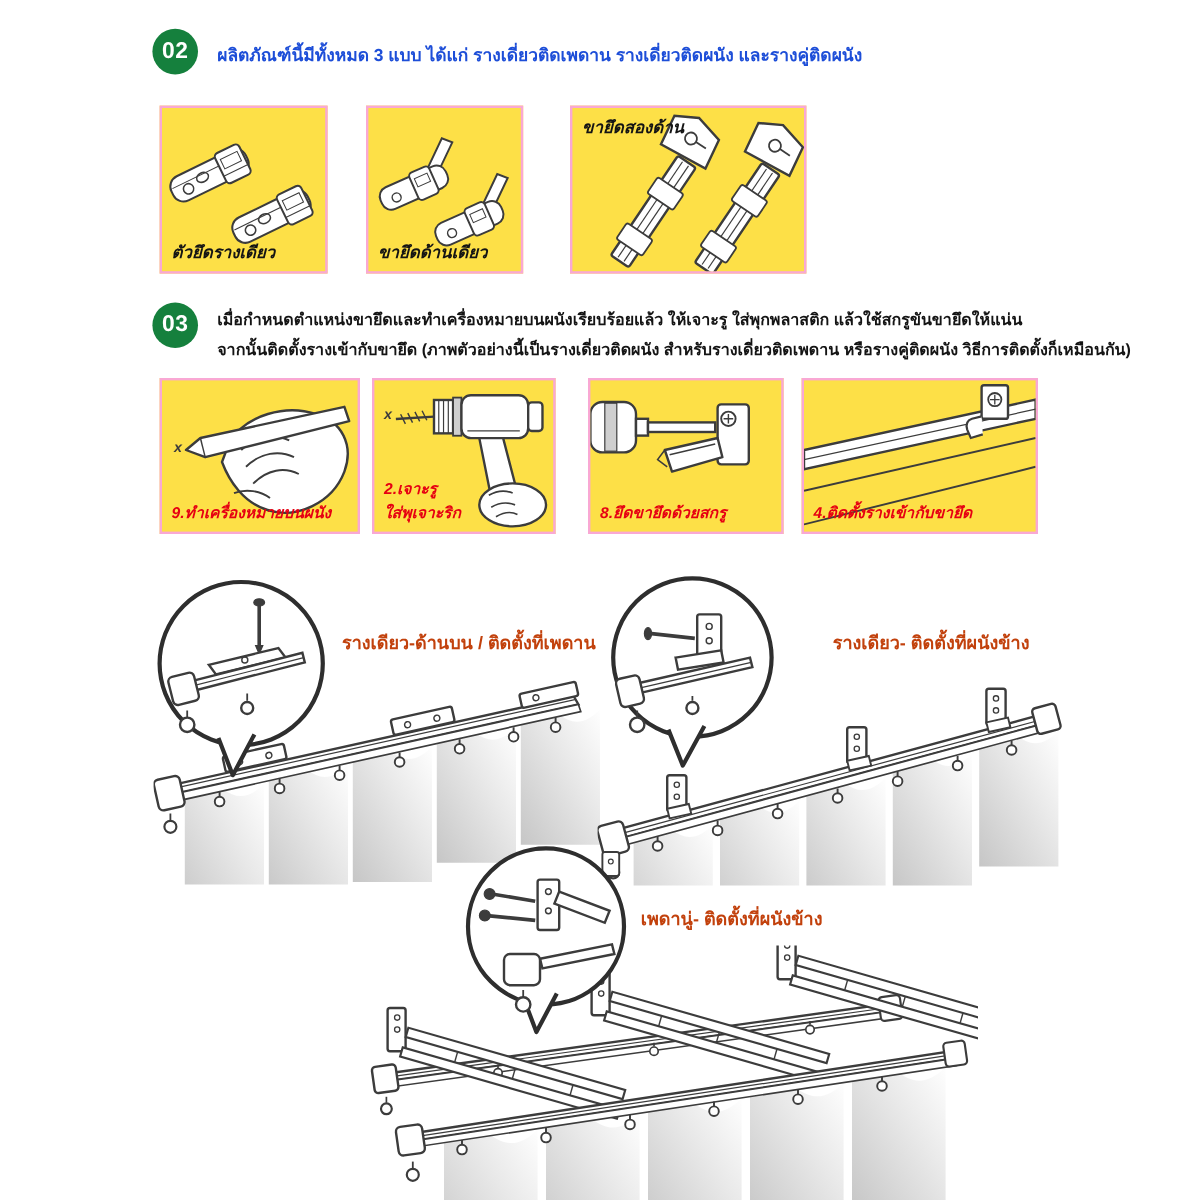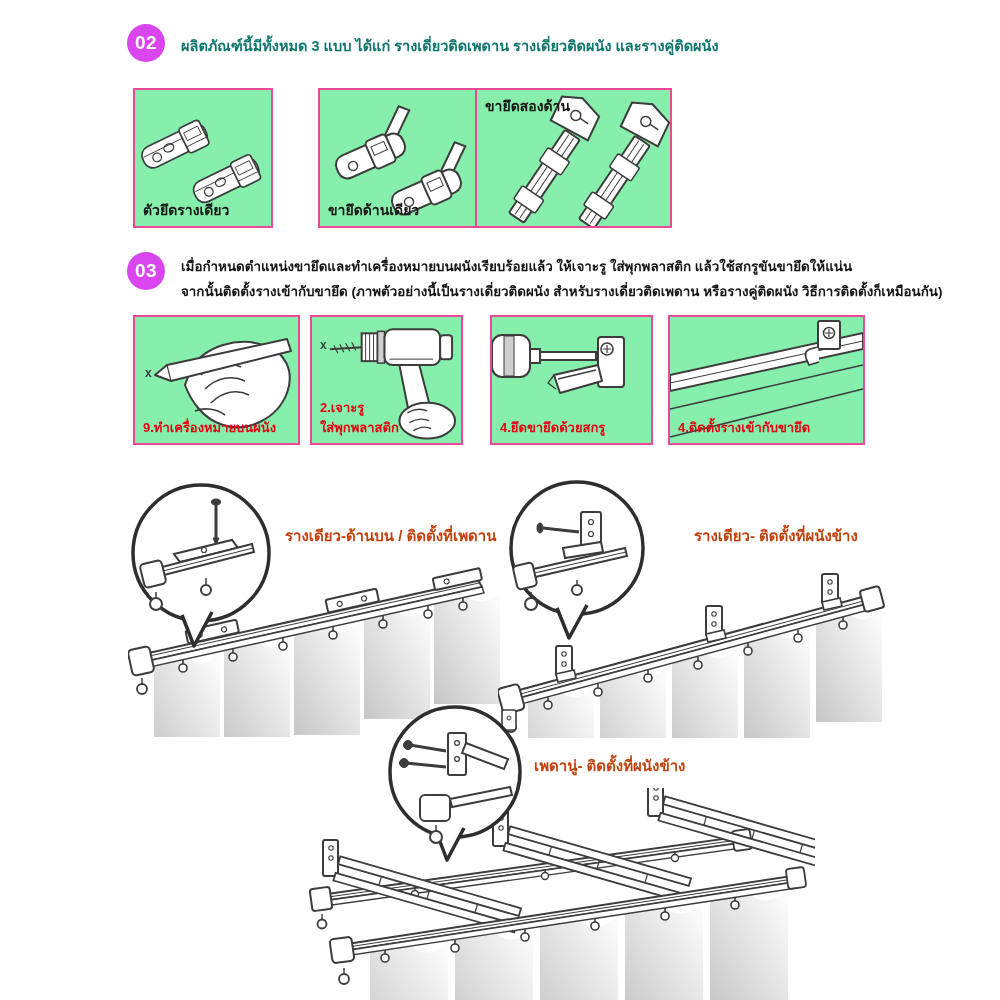--- a/index.html
+++ b/index.html
@@ -1,24 +1,24 @@
 <!DOCTYPE html>
 <html><head>
 <meta charset="utf-8">
 <style>
   html,body{margin:0;padding:0;background:#ffffff;}
   .canvas{position:relative;width:1000px;height:1000px;background:#fff;overflow:hidden;
           font-family:"Liberation Sans",sans-serif;color:#111;}
   .abs{position:absolute;}
-  .badge{width:38px;height:38px;border-radius:50%;background:#d946ef;color:#fff;
+  .badge{width:38px;height:38px;border-radius:50%;background:#15803d;color:#fff;
          display:flex;align-items:center;justify-content:center;
          font-size:19px;font-weight:700;letter-spacing:0.5px;}
-  .heading{font-size:14.5px;font-weight:700;color:#0f766e;white-space:nowrap;}
+  .heading{font-size:14.5px;font-weight:700;color:#1d4ed8;white-space:nowrap;}
   .bodytext{font-size:13.4px;font-weight:700;color:#141414;white-space:nowrap;}
-  .pbox{border:2px solid #ec4899;background:#86efac;box-sizing:border-box;}
+  .pbox{border:2px solid #f9a8d4;background:#fde047;box-sizing:border-box;font-style:italic;}
   .pbox svg{position:absolute;left:0;top:0;width:100%;height:100%;}
   .boxlabel{position:absolute;left:8px;bottom:5px;font-size:14px;font-weight:700;color:#141414;white-space:nowrap;}
   .boxlabel.top{bottom:auto;top:5px;}
   .steplabel{position:absolute;left:8px;bottom:5px;font-size:13px;font-weight:700;color:#e60012;white-space:nowrap;line-height:1.55;}
   .diaglabel{font-size:15px;font-weight:700;color:#c2410c;white-space:nowrap;}
   svg{display:block;}
 </style>
 </head>
 <body>
 
@@ -41,21 +41,21 @@
           <rect x="16" y="-9" width="18" height="10" fill="none" stroke-width="1"></rect>
           <line x1="12" y1="7" x2="38" y2="7" stroke-width="1"></line>
         </g>
       </defs>
       <use href="#fb1" transform="translate(46,54) rotate(-26)"></use>
       <use href="#fb1" transform="translate(106,94) rotate(-26)"></use>
     </svg>
     <div class="boxlabel">ตัวยึดรางเดียว</div>
   </div>
 
-  <div class="abs pbox" style="left:318px;top:88px;width:167px;height:140px;">
+  <div class="abs pbox" style="left:305px;top:88px;width:131px;height:140px;">
     <svg viewBox="0 0 154 136">
       <defs>
         <g id="fb2" stroke="#3c3c3c" fill="#fff">
           <polygon points="18,-10 46,-34 54,-26 26,-2" stroke-width="2"></polygon>
           <rect x="-36" y="-12" width="72" height="24" rx="10" stroke-width="2"></rect>
           <circle cx="-20" cy="2" r="4.5" fill="none" stroke-width="1.5"></circle>
           <rect x="0" y="-15" width="22" height="30" rx="4" stroke-width="2"></rect>
           <rect x="4" y="-8" width="14" height="9" fill="none" stroke-width="1"></rect>
         </g>
       </defs>
@@ -112,37 +112,37 @@
       <rect x="73" y="10" width="56" height="36" rx="8" fill="#fff" stroke="#3c3c3c" stroke-width="2"></rect>
       <line x1="78" y1="40" x2="122" y2="40" stroke="#3c3c3c" stroke-width="1"></line>
       <rect x="129" y="16" width="12" height="24" rx="3" fill="#fff" stroke="#3c3c3c" stroke-width="2"></rect>
       <polygon points="88,46 108,46 120,92 98,96" fill="#fff" stroke="#3c3c3c" stroke-width="2" stroke-linejoin="round"></polygon>
       <ellipse cx="116" cy="102" rx="28" ry="18" fill="#fff" stroke="#3c3c3c" stroke-width="2"></ellipse>
       <path d="M96,94 q10,-6 20,-2 M98,104 q10,-6 20,-2 M102,112 q10,-6 18,-2" fill="none" stroke="#3c3c3c" stroke-width="1.4"></path>
       <text x="8" y="30" font-size="12" font-weight="bold" fill="#3c3c3c">x</text>
     </svg>
     <div class="steplabel">
       <div>2.เจาะรู</div>
-      <div>ใส่พุกพลาสติก</div>
+      <div>ใส่พุเจาะริก</div>
     </div>
   </div>
 
   <div class="abs pbox" style="left:490px;top:315px;width:163px;height:130px;">
     <svg viewBox="0 0 159 122">
       <rect x="0" y="16" width="38" height="42" rx="10" fill="#fff" stroke="#3c3c3c" stroke-width="2"></rect>
       <rect x="12" y="17" width="10" height="40" fill="#cfcfcf" stroke="#3c3c3c" stroke-width="1"></rect>
       <rect x="38" y="30" width="10" height="14" fill="#fff" stroke="#3c3c3c" stroke-width="2"></rect>
       <rect x="48" y="33" width="56" height="8" fill="#fff" stroke="#3c3c3c" stroke-width="2"></rect>
       <rect x="106" y="18" width="26" height="50" rx="3" fill="#fff" stroke="#3c3c3c" stroke-width="2"></rect>
       <circle cx="115" cy="30" r="6" fill="#fff" stroke="#3c3c3c" stroke-width="1.6"></circle>
       <path d="M111,30 h8 M115,26 v8" stroke="#3c3c3c" stroke-width="1.2"></path>
       <polygon points="62,56 106,46 110,62 68,74" fill="#fff" stroke="#3c3c3c" stroke-width="2" stroke-linejoin="round"></polygon>
       <path d="M62,56 l-6,8 l8,6 M66,60 L104,51" fill="none" stroke="#3c3c3c" stroke-width="1.3"></path>
     </svg>
-    <div class="steplabel">4.ยึดขายึดด้วยสกรู</div>
+    <div class="steplabel">8.ยึดขายึดด้วยสกรู</div>
   </div>
 
   <div class="abs pbox" style="left:668px;top:315px;width:197px;height:130px;padding-left:12px;">
     <svg viewBox="0 0 193 122">
       <polygon points="0,56 193,14 193,30 0,72" fill="#fff" stroke="#3c3c3c" stroke-width="2"></polygon>
       <line x1="0" y1="64" x2="193" y2="22" stroke="#3c3c3c" stroke-width="1"></line>
       <line x1="0" y1="90" x2="193" y2="46" stroke="#3c3c3c" stroke-width="1.6"></line>
       <line x1="0" y1="118" x2="193" y2="70" stroke="#3c3c3c" stroke-width="1.6"></line>
       <rect x="148" y="2" width="22" height="28" rx="2" fill="#fff" stroke="#3c3c3c" stroke-width="2"></rect>
       <circle cx="159" cy="14" r="5.5" fill="#fff" stroke="#3c3c3c" stroke-width="1.5"></circle>

